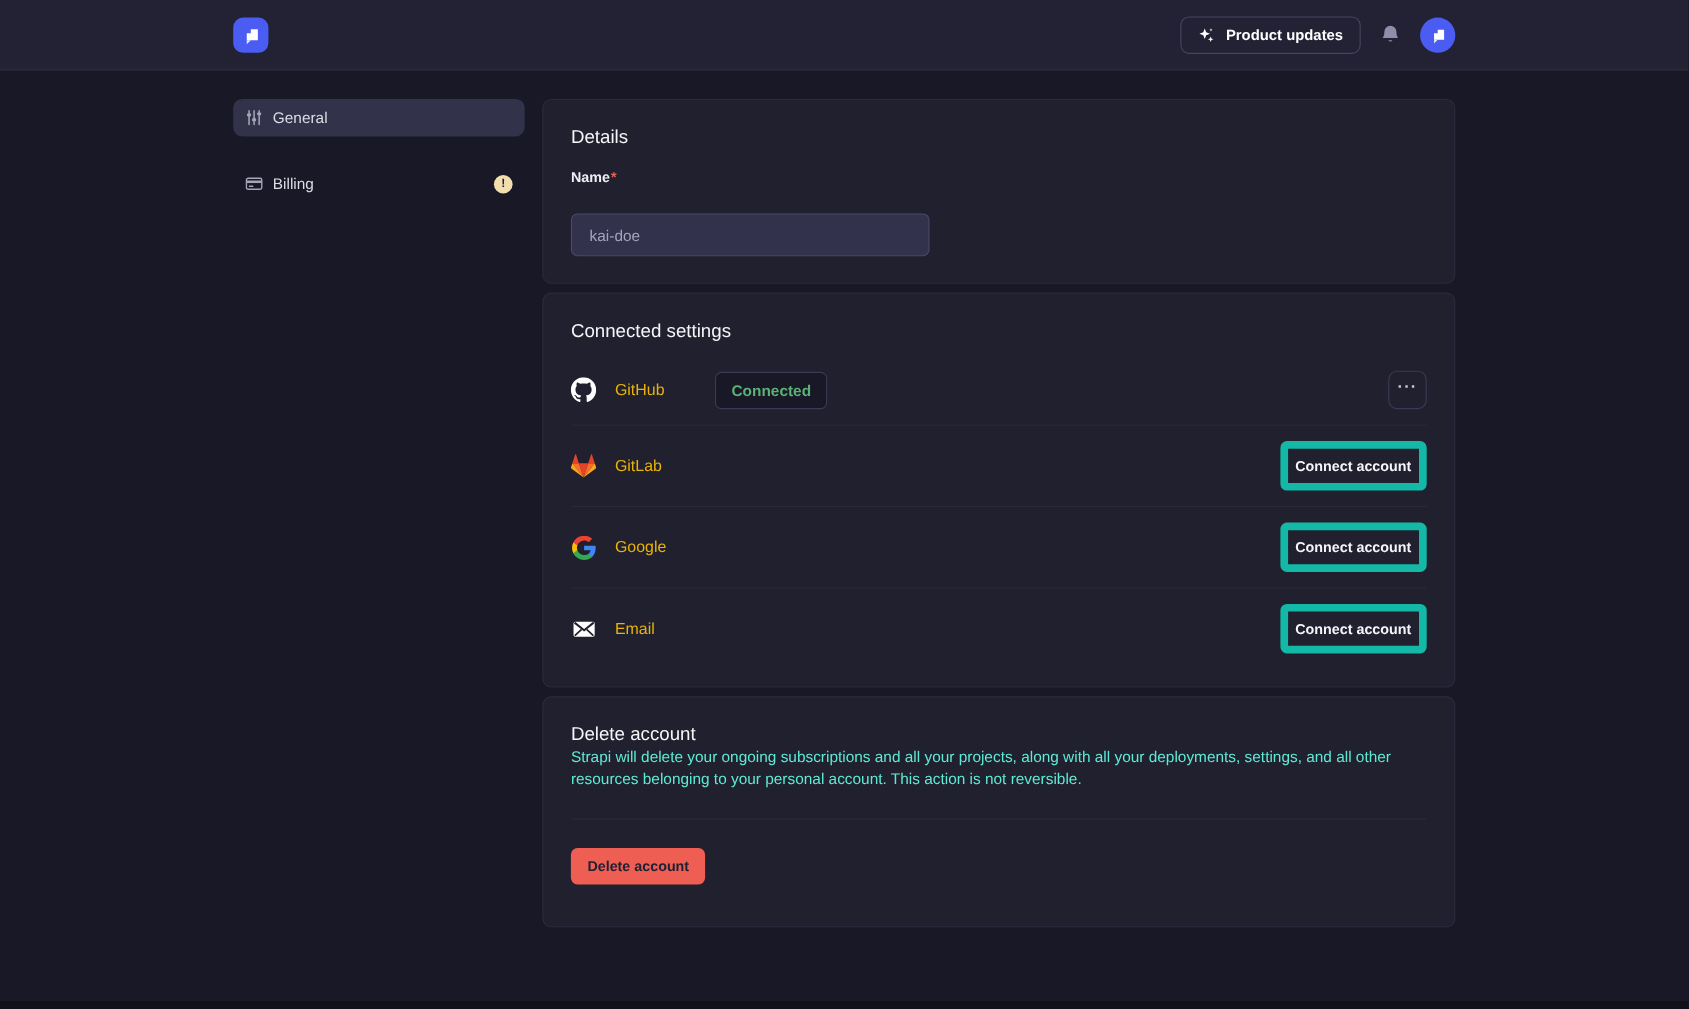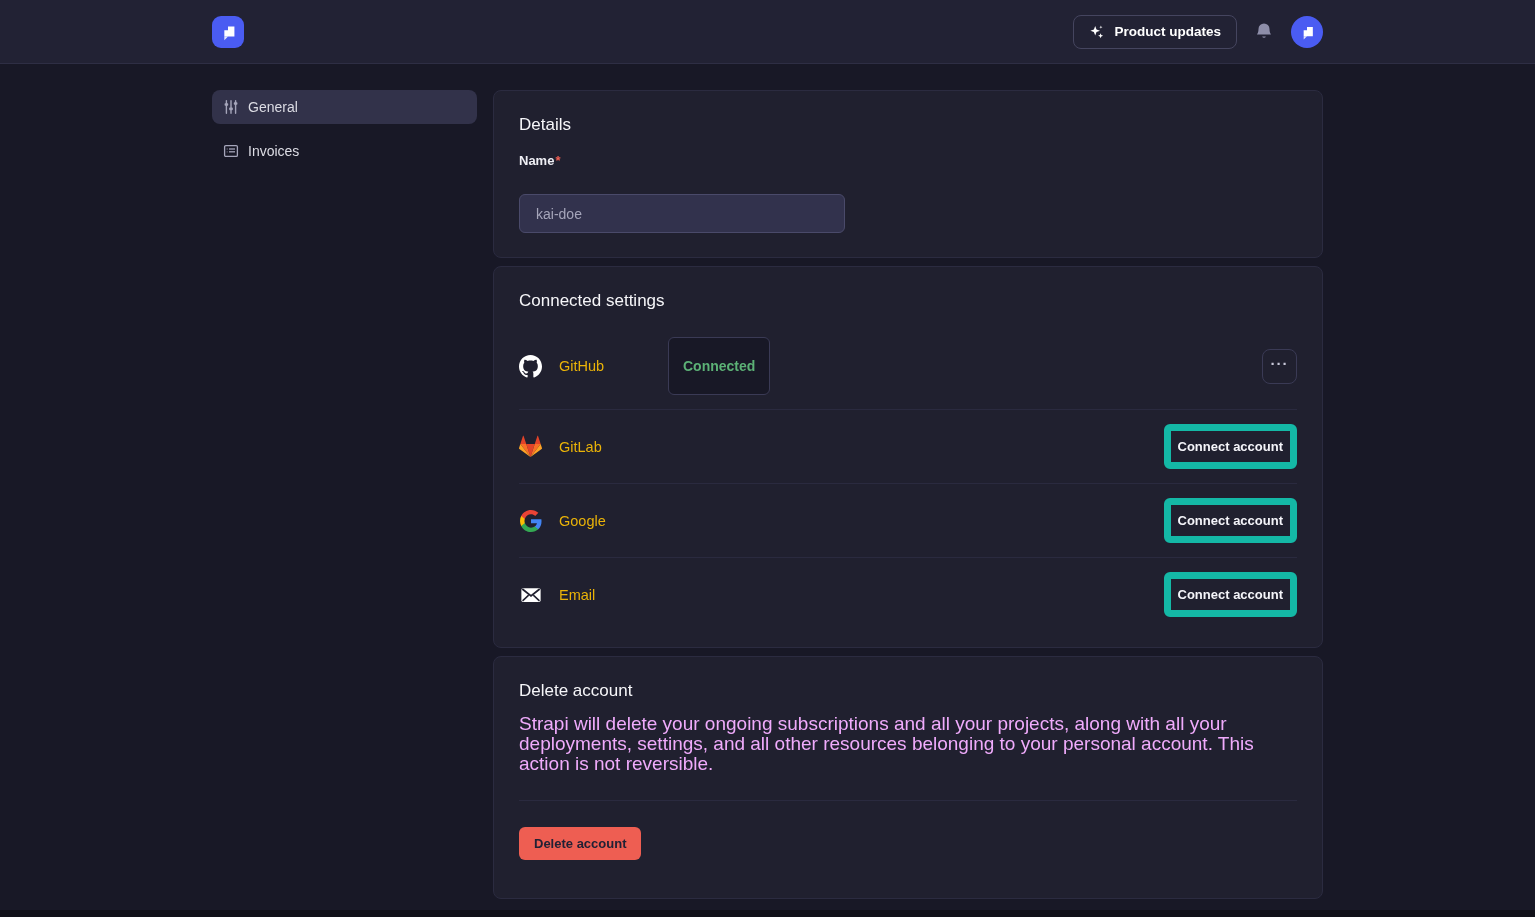--- a/index.html
+++ b/index.html
@@ -33,21 +33,21 @@
     padding:8px 15px; cursor:pointer; font-family:inherit;
   }
   .bell { width:20px; height:20px; color:#8e8ea9; cursor:pointer; display:flex; }
   .avatar {
     width:32px; height:32px; border-radius:50%; background:#4a5cf2;
     display:flex; align-items:center; justify-content:center; cursor:pointer;
   }
 
   
   .content { display:flex; gap:16px; margin-top:26px; align-items:flex-start; }
-  .sidebar { width:265px; flex:0 0 265px; display:flex; flex-direction:column; gap:10px; }
+  .sidebar { width:265px; flex:0 0 265px; display:flex; flex-direction:column; gap:26px; }
   .main { flex:1; padding-bottom:40px; }
 
   
   .side-item {
     height:34px; border-radius:8px; padding:0 11px;
     display:flex; align-items:center; gap:9px;
     font-size:14px; color:#dcdce4; cursor:pointer;
   }
   .side-item.selected { background:#32324a; }
   .side-icon { width:16px; height:16px; color:#a5a5ba; display:flex; flex:0 0 16px; }
@@ -80,39 +80,39 @@
   
   .accounts { margin-top:12px; }
   .acct-row {
     display:flex; align-items:center; padding:14px 0; min-height:56px;
     border-bottom:1px solid #2a2a3f;
   }
   .acct-row:last-child { border-bottom:none; padding-bottom:6px; }
   .acct-icon { width:23px; height:23px; display:flex; align-items:center; justify-content:center; flex:0 0 23px; }
   .acct-name { font-size:14.5px; color:#eab308; margin-left:17px; min-width:55px; }
   .badge-connected {
-    margin-left:54px; background:#181826; border:1px solid #3a3a55; border-radius:6px;
-    color:#5cb176; font-size:14px; font-weight:700; padding:20px 14px;
+    margin-left:36px; background:#181826; border:1px solid #3a3a55; border-radius:6px;
+    color:#5cb176; font-size:14px; font-weight:700; padding:8px 14px;
   }
   .spacer { flex:1; }
   .btn-connect {
     background:transparent; border:7px solid #14b8a6; border-radius:6px;
     color:#f5f5fa; font-size:13px; font-weight:700; padding:8px 7px;
     cursor:pointer; font-family:inherit;
   }
   .btn-more {
     width:35px; height:35px; border:1px solid #3a3a55; border-radius:8px;
     background:transparent; color:#c9c9d9; cursor:pointer;
     font-size:15px; font-weight:700; letter-spacing:1px; line-height:1;
     display:flex; align-items:center; justify-content:center; padding-bottom:6px;
   }
 
   
   .danger-text {
-    margin-top:13px; font-size:19px; line-height:20px; color:#f0abfc; max-width:790px;
+    font-size:14px; line-height:20px; color:#5eead4; max-width:790px;
   }
   .divider { height:1px; background:#2a2a3f; margin:26px 0; }
   .btn-danger {
     background:#ee5e52; border:none; border-radius:6px;
     color:#212134; font-size:13px; font-weight:700; padding:9px 15px;
     cursor:pointer; font-family:inherit; margin-bottom:14px;
   }
 
   .bottom-edge { position:absolute; left:0; bottom:0; width:100%; height:7px; background:#111119; }
   svg { display:block; }
@@ -174,29 +174,28 @@
             <rect x="1.6" y="4.2" width="3.6" height="2.6" rx="0.7"></rect>
             <rect x="6.2" y="8.6" width="3.6" height="2.6" rx="0.7"></rect>
             <rect x="10.8" y="3.2" width="3.6" height="2.6" rx="0.7"></rect>
           </g>
         </svg>
       </span>
       <span>General</span>
     </div>
     <div class="side-item">
       <span class="side-icon">
-        <svg viewBox="0 0 16 16" width="16" height="16" fill="none" stroke="currentColor" stroke-width="1.3">
-          <rect x="1.6" y="2.6" width="12.8" height="10.8" rx="1.2"></rect>
-          <line x1="6" y1="6" x2="12" y2="6"></line>
-          <line x1="6" y1="8.8" x2="12" y2="8.8"></line>
-          <line x1="3.8" y1="6" x2="4.4" y2="6"></line>
-          <line x1="3.8" y1="8.8" x2="4.4" y2="8.8"></line>
-        </svg>
-      </span>
-      <span>Invoices</span>
+        <svg viewBox="0 0 16 16" width="16" height="16" fill="none">
+          <rect x="1" y="3" width="14" height="10" rx="1.6" stroke="currentColor" stroke-width="1.3"></rect>
+          <rect x="1" y="5.1" width="14" height="2.3" fill="currentColor"></rect>
+          <rect x="3.2" y="9.6" width="4.2" height="1.4" rx="0.4" fill="currentColor"></rect>
+        </svg>
+      </span>
+      <span>Billing</span>
+      <span class="warn-badge">!</span>
     </div>
   </nav>
 
   <main class="main">
 
     <section class="card">
       <h2>Details</h2>
       <div class="field">
         <div class="field-label">
           <span>Name</span><span class="req">*</span>

